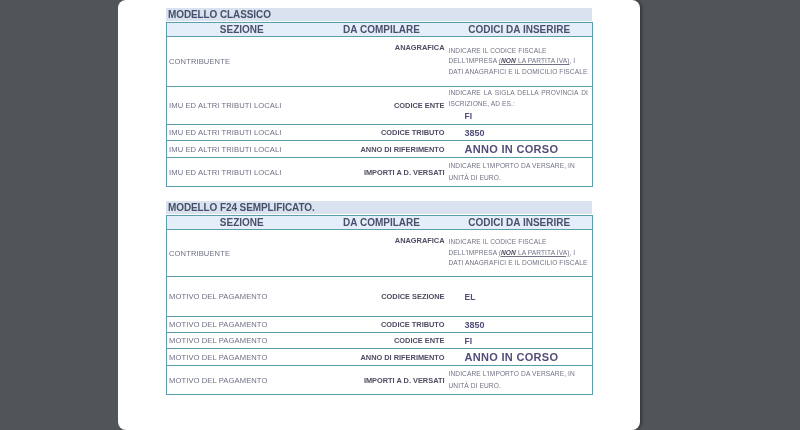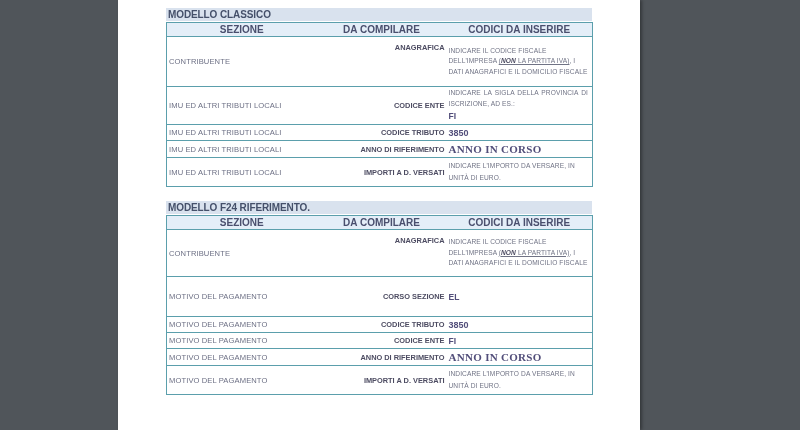--- a/index.html
+++ b/index.html
@@ -8,20 +8,21 @@
     background: #50555a;
     font-family: "Liberation Sans", "DejaVu Sans", sans-serif;
     position: relative;
   }
   .page {
     position: absolute;
     left: 118px; top: 0;
     width: 522px; height: 430px;
     background: #ffffff;
     box-shadow: 2px 0 3px rgba(0,0,0,0.35);
+    border-radius: 8px;
   }
   .section {
     position: absolute;
     left: 48px;
     width: 426px;
   }
   .section-title {
     height: 13px;
     background: #d9e2ee;
     color: #45506a;
@@ -81,22 +82,23 @@
     text-align: left;
   }
   .desc.justify { text-align: justify; text-align-last: left; padding-right: 2px; }
   .u { text-decoration: underline; }
   .b-i { font-weight: bold; font-style: italic; color: #4d4c62; }
   .val {
     color: #524e7a;
     font-weight: bold;
     font-size: 9px;
     line-height: 14px;
-  }
-  .val.lg { font-size: 11px; letter-spacing: 0.3px; font-family: Liberation Serif, serif; }
+    margin-left: 16px;
+  }
+  .val.lg { font-size: 11px; letter-spacing: 0.3px; }
   .val.sm { font-size: 8.5px; }
 </style>
 </head>
 <body>
 
 <div class="page">
 
   <div class="section" style="top:8px;">
     <div class="section-title">MODELLO CLASSICO</div>
     <table class="tbl">
@@ -147,21 +149,21 @@
           <td class="c2">IMPORTI A D. VERSATI</td>
           <td class="c3">
             <div class="desc" style="line-height:12px;">INDICARE L'IMPORTO DA VERSARE, IN UNITÀ DI EURO.</div>
           </td>
         </tr>
       </tbody>
     </table>
   </div>
 
   <div class="section" style="top:201px;">
-    <div class="section-title">MODELLO F24 RIFERIMENTO.</div>
+    <div class="section-title">MODELLO F24 SEMPLIFICATO.</div>
     <table class="tbl">
       <colgroup>
           <col class="col1">
           <col class="col2">
           <col class="col3">
         </colgroup>
       <thead>
         <tr>
           <th>SEZIONE</th>
           <th>DA COMPILARE</th>
@@ -171,21 +173,21 @@
       <tbody>
         <tr style="height:47px;">
           <td class="c1">CONTRIBUENTE</td>
           <td class="c2 top">ANAGRAFICA</td>
           <td class="c3">
             <div class="desc"><span>INDICARE IL CODICE FISCALE DELL'IMPRESA </span><span class="u"><span>(</span><span class="b-i">NON</span><span> LA PARTITA IVA)</span></span><span>, I DATI ANAGRAFICI E IL DOMICILIO FISCALE</span></div>
           </td>
         </tr>
         <tr style="height:40px;">
           <td class="c1">MOTIVO DEL PAGAMENTO</td>
-          <td class="c2">CORSO SEZIONE</td>
+          <td class="c2">CODICE SEZIONE</td>
           <td class="c3">
             <div class="val sm">EL</div>
           </td>
         </tr>
         <tr style="height:16px;">
           <td class="c1">MOTIVO DEL PAGAMENTO</td>
           <td class="c2">CODICE TRIBUTO</td>
           <td class="c3">
             <div class="val">3850</div>
           </td>

